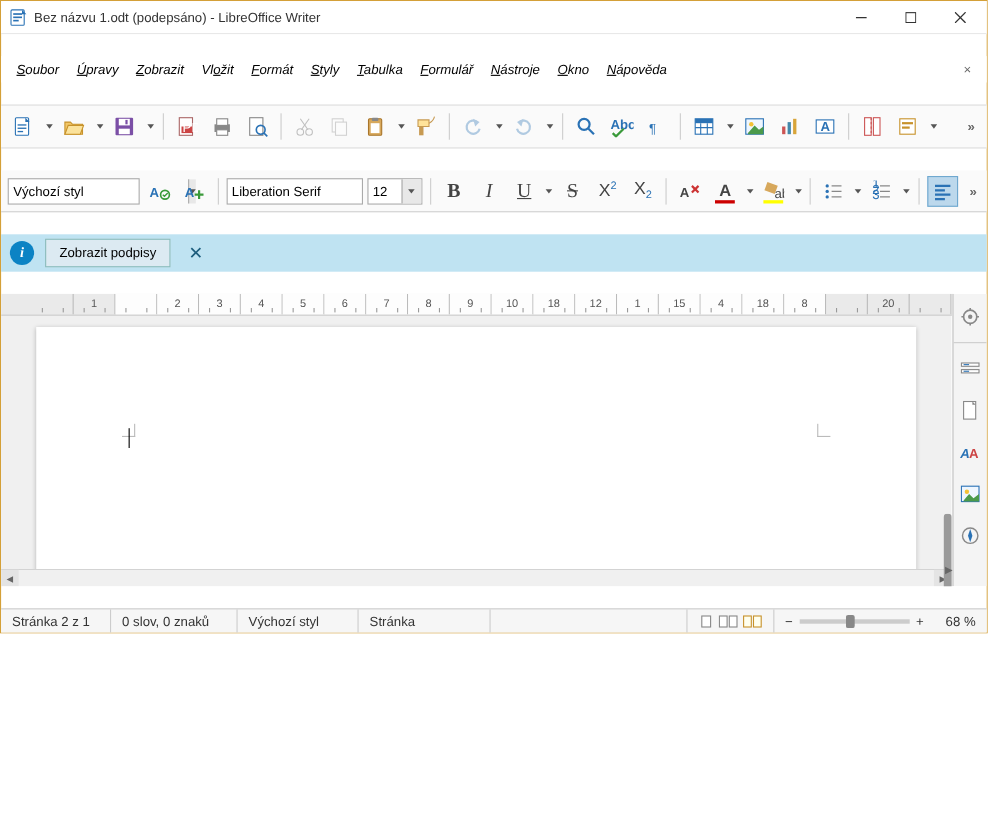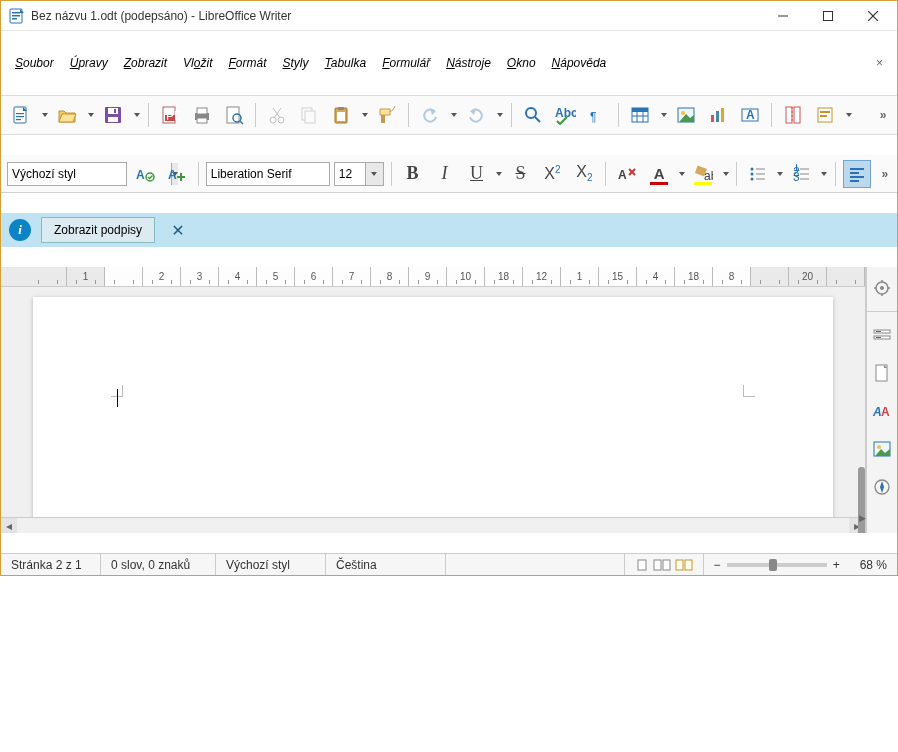--- a/index.html
+++ b/index.html
@@ -521,21 +521,21 @@
             <polygon points="9,3 11,9 9,15 7,9" fill="#2a72b5"></polygon>
           </svg>
         </div>
     </div>
   </div>
 
   <div class="statusbar">
     <div class="cell" style="width:100px">Stránka 2 z 1</div>
     <div class="cell" style="width:115px">0 slov, 0 znaků</div>
     <div class="cell" style="width:110px">Výchozí styl</div>
-    <div class="cell" style="width:120px">Čeština</div>
+    <div class="cell" style="width:120px">Stránka</div>
     <div class="cell flex"></div>
     <div class="cell" style="gap:4px">
       <svg width="14" height="14">
           <rect x="3" y="2" width="8" height="10" fill="#fff" stroke="#888"></rect>
         </svg>
       <svg width="18" height="14">
           <rect x="1" y="2" width="7" height="10" fill="#fff" stroke="#888"></rect>
           <rect x="10" y="2" width="7" height="10" fill="#fff" stroke="#888"></rect>
         </svg>
       <svg width="18" height="14">

